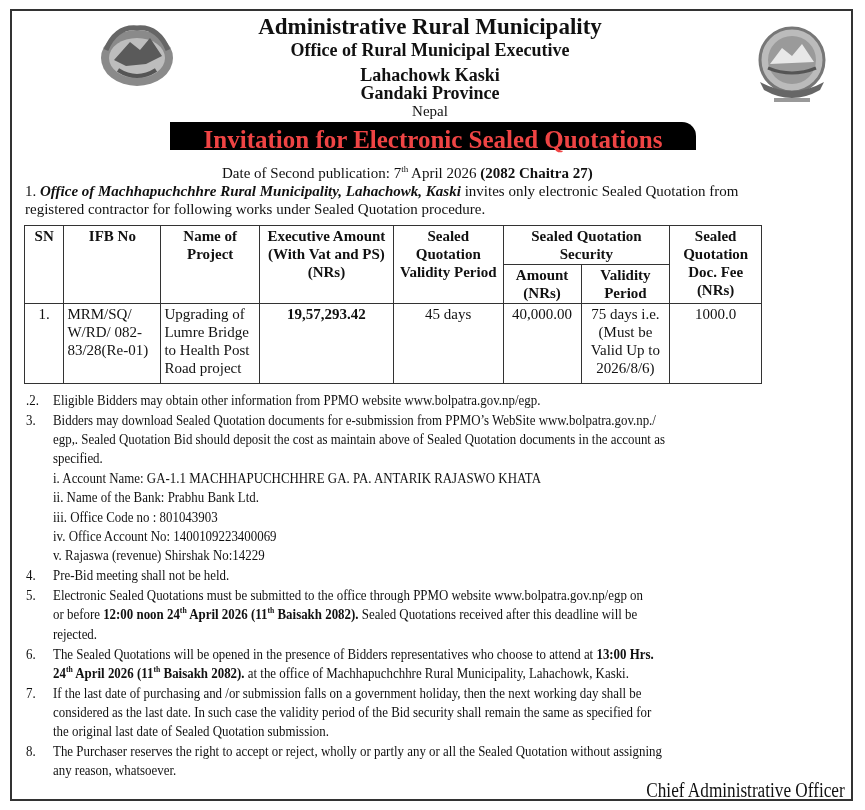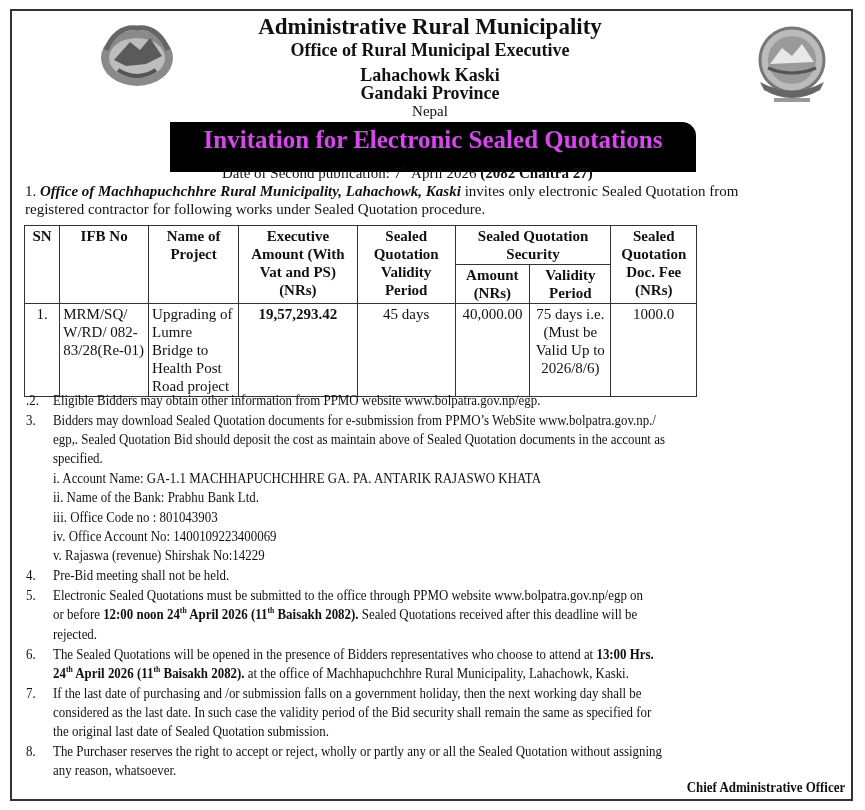--- a/index.html
+++ b/index.html
@@ -8,41 +8,41 @@
   .frame { position:absolute; left:10px; top:9px; width:843px; height:792px;
            border:2px solid #333; box-sizing:border-box; }
   .logo-left { position:absolute; left:96px; top:20px; width:82px; height:70px; }
   .logo-right { position:absolute; left:748px; top:20px; width:88px; height:88px; }
   .hdr { position:absolute; left:150px; width:560px; text-align:center; font-weight:bold; }
   .h1 { top:14px; font-size:23px; line-height:26px; }
   .h2 { top:37px; font-size:18px; line-height:26px; }
   .h3 { top:66px; font-size:18px; line-height:18px; }
   .h4 { top:84px; font-size:18px; line-height:18px; }
   .h5 { top:102px; font-size:15px; line-height:18px; font-weight:normal; }
-  .banner { position:absolute; left:170px; top:122px; width:526px; height:50px;
-            background:#000; color:#d946ef; border-top-right-radius:14px;
+  .banner { position:absolute; left:170px; top:122px; width:526px; height:28px;
+            background:#000; color:#ef4444; border-top-right-radius:14px;
             text-align:center; font-weight:bold; font-size:25px; line-height:36px; }
   .line { position:absolute; font-size:15px; line-height:18px; white-space:nowrap; }
   .pubdate { left:222px; top:164px; }
   .intro1 { left:25px; top:182px; }
   .intro2 { left:25px; top:200px; }
-  table.bid { position:absolute; left:24px; top:225px; width:673px; border-collapse:collapse;
+  table.bid { position:absolute; left:24px; top:225px; width:738px; border-collapse:collapse;
               font-size:15px; line-height:18px; }
   table.bid th, table.bid td { border:1.5px solid #333; padding:1px 3px; vertical-align:top; }
   table.bid th { font-weight:bold; text-align:center; }
   table.bid td { text-align:left; }
   .c { text-align:center !important; }
   .b { font-weight:bold; }
   .cond { display:inline-block; transform-origin:left top; transform:scaleX(0.86); white-space:nowrap; }
   .body-line { position:absolute; left:0; font-size:15px; line-height:19px; white-space:nowrap; }
   .num { position:absolute; left:26px; }
   .txt { position:absolute; left:53px; }
   .sub { position:absolute; left:53px; }
   sup { font-size:9px; line-height:0; vertical-align:super; }
-  .sign { position:absolute; right:20px; top:779px; font-weight:bold; font-size:15px; }
+  .sign { position:absolute; right:20px; top:779px; font-weight:normal; font-size:20px; }
 </style>
 </head>
 <body>
 
 <div class="frame"></div>
 
 <svg class="logo-left" viewBox="0 0 82 70">
   <ellipse cx="41" cy="38" rx="36" ry="28" fill="#8a8a8a"></ellipse>
   <ellipse cx="41" cy="38" rx="28" ry="20" fill="#bdbdbd"></ellipse>
   <path d="M18 40 L34 22 L44 30 L54 18 L66 36 L50 44 L30 46 Z" fill="#5a5a5a"></path>

